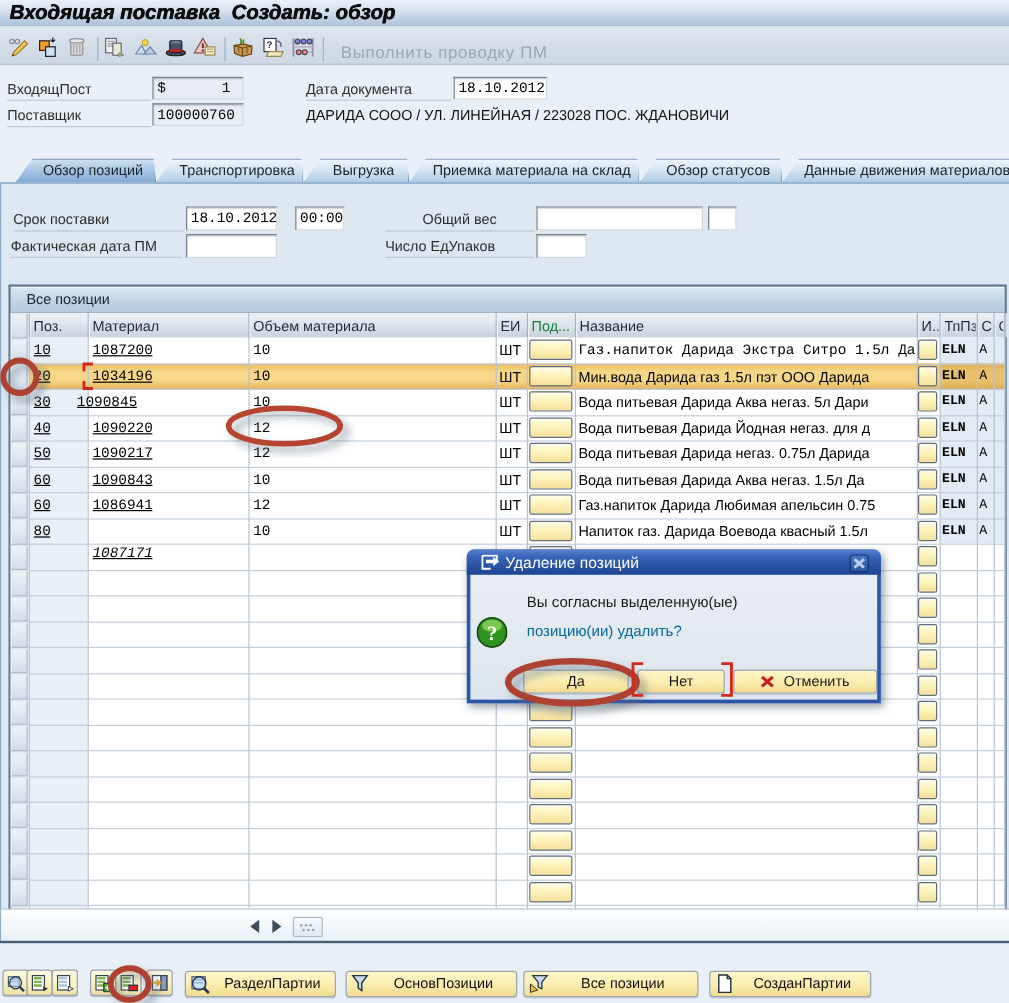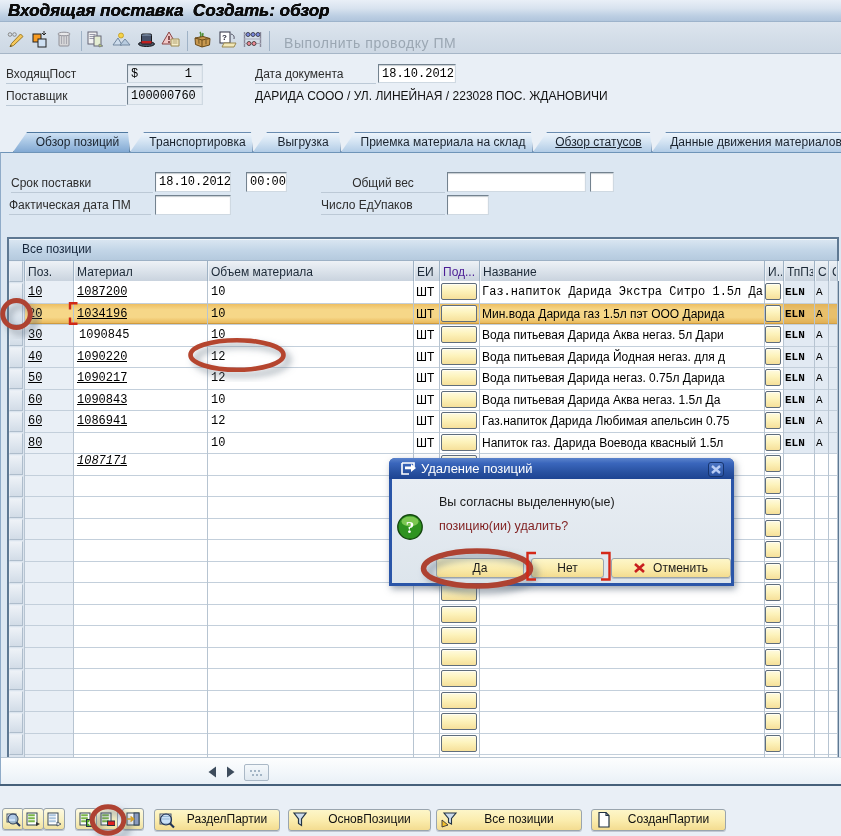--- a/index.html
+++ b/index.html
@@ -95,41 +95,41 @@
 <div class="inp ro ab mono" style="left:127px;top:64px;width:76px;height:19px;">$<span style="float:right;margin-right:7px;">1</span></div>
 <div class="lbl ab" style="left:255px;top:66px;width:121px;">Дата документа</div>
 <div class="inp ab mono" style="left:378px;top:64px;width:78px;height:19px;">18.10.2012</div>
 <div class="lbl ab" style="left:6px;top:88px;width:120px;">Поставщик</div>
 <div class="inp ro ab mono" style="left:127px;top:86px;width:76px;height:19px;">100000760</div>
 <div class="ab" style="left:255px;top:89px;font-size:12px;color:#111;">ДАРИДА СООО / УЛ. ЛИНЕЙНАЯ / 223028 ПОС. ЖДАНОВИЧИ</div>
 <div class="tab" style="left:13px;width:117px;"><div class="tabbg" style="background:linear-gradient(180deg,#cfe1f3 0%,#a9c7e5 45%,#82a9d3 100%);clip-path:polygon(14px 0, calc(100% - 2px) 0, 100% 100%, 0 100%);border-color:#4f789f;"></div><span style="position:relative;padding-left:12px;">Обзор позиций</span></div>
 <div class="tab" style="left:130px;width:123px;"><div class="tabbg" style="background:linear-gradient(180deg,#edf4fb 0%,#d4e4f3 45%,#b2cce6 100%);clip-path:polygon(14px 0, calc(100% - 2px) 0, 100% 100%, 0 100%);border-color:#6a8cb0;"></div><span style="position:relative;padding-left:12px;text-align:center;">Транспортировка</span></div>
 <div class="tab" style="left:253px;width:88px;"><div class="tabbg" style="background:linear-gradient(180deg,#edf4fb 0%,#d4e4f3 45%,#b2cce6 100%);clip-path:polygon(14px 0, calc(100% - 2px) 0, 100% 100%, 0 100%);border-color:#6a8cb0;"></div><span style="position:relative;padding-left:12px;">Выгрузка</span></div>
 <div class="tab" style="left:341px;width:192px;"><div class="tabbg" style="background:linear-gradient(180deg,#edf4fb 0%,#d4e4f3 45%,#b2cce6 100%);clip-path:polygon(14px 0, calc(100% - 2px) 0, 100% 100%, 0 100%);border-color:#6a8cb0;"></div><span style="position:relative;padding-left:12px;">Приемка материала на склад</span></div>
-<div class="tab" style="left:533px;width:119px;"><div class="tabbg" style="background:linear-gradient(180deg,#edf4fb 0%,#d4e4f3 45%,#b2cce6 100%);clip-path:polygon(14px 0, calc(100% - 2px) 0, 100% 100%, 0 100%);border-color:#6a8cb0;"></div><span style="position:relative;padding-left:12px;text-decoration:underline;">Обзор статусов</span></div>
+<div class="tab" style="left:533px;width:119px;"><div class="tabbg" style="background:linear-gradient(180deg,#edf4fb 0%,#d4e4f3 45%,#b2cce6 100%);clip-path:polygon(14px 0, calc(100% - 2px) 0, 100% 100%, 0 100%);border-color:#6a8cb0;"></div><span style="position:relative;padding-left:12px;">Обзор статусов</span></div>
 <div class="tab" style="left:652px;width:196px;"><div class="tabbg" style="background:linear-gradient(180deg,#edf4fb 0%,#d4e4f3 45%,#b2cce6 100%);clip-path:polygon(14px 0, calc(100% - 2px) 0, 100% 100%, 0 100%);border-color:#6a8cb0;"></div><span style="position:relative;padding-left:12px;">Данные движения материалов</span></div>
 <div class="ab" style="left:0;top:152px;width:841px;height:633px;background:#dce7f2;border-top:1px solid #6e94b8;box-sizing:border-box;border-left:1px solid #8fabc8;"></div>
 <div class="lbl ab" style="left:11px;top:175px;width:142px;">Срок поставки</div>
 <div class="inp ab mono" style="left:155px;top:172px;width:76px;height:20px;">18.10.2012</div>
 <div class="inp ab mono" style="left:246px;top:172px;width:41px;height:20px;">00:00</div>
 <div class="lbl ab" style="left:321px;top:175px;width:124px;text-align:center;">Общий вес</div>
 <div class="inp ab mono" style="left:447px;top:172px;width:139px;height:20px;"></div>
 <div class="inp ab mono" style="left:590px;top:172px;width:24px;height:20px;"></div>
 <div class="lbl ab" style="left:9px;top:197px;width:142px;">Фактическая дата ПМ</div>
 <div class="inp ab mono" style="left:155px;top:195px;width:76px;height:20px;"></div>
 <div class="lbl ab" style="left:321px;top:197px;width:124px;">Число ЕдУпаков</div>
 <div class="inp ab mono" style="left:447px;top:195px;width:42px;height:20px;"></div>
 <div class="ab" style="left:7px;top:237px;width:832px;height:547px;border:2px solid #5e7892;box-sizing:border-box;background:#fff;"></div>
 <div class="ab" style="left:9px;top:239px;width:828px;height:21px;background:linear-gradient(180deg,#dbe7f2 0%,#c2d5e7 55%,#b5cade 100%);border-bottom:1px solid #9db1c5;font-size:12px;color:#15253a;line-height:21px;box-shadow:inset 0 1px 0 #f2f7fb;"><span style="padding-left:13px;">Все позиции</span></div>
 <div class="ab" style="left:9px;top:261px;width:828px;height:20px;background:linear-gradient(180deg,#eef2f6 0%,#dde4ec 45%,#c9d3de 100%);border-bottom:1px solid #8fa2b5;"></div>
 <div class="cell" style="left:28px;top:262px;width:44px;height:19px;color:#1d2a38;">Поз.</div>
 <div class="cell" style="left:77px;top:262px;width:129px;height:19px;color:#1d2a38;">Материал</div>
 <div class="cell" style="left:211px;top:262px;width:201px;height:19px;color:#1d2a38;">Объем материала</div>
 <div class="cell" style="left:417px;top:262px;width:21px;height:19px;color:#1d2a38;">ЕИ</div>
-<div class="cell" style="left:443px;top:262px;width:35px;height:19px;color:#4c1d95;">Под...</div>
+<div class="cell" style="left:443px;top:262px;width:35px;height:19px;color:#15803d;">Под...</div>
 <div class="cell" style="left:483px;top:262px;width:280px;height:19px;color:#1d2a38;">Название</div>
 <div class="cell" style="left:768px;top:262px;width:14px;height:19px;color:#1d2a38;">И..</div>
 <div class="cell" style="left:787px;top:262px;width:26px;height:19px;color:#1d2a38;">ТпПз</div>
 <div class="cell" style="left:818px;top:262px;width:9px;height:19px;color:#1d2a38;">С</div>
 <div class="cell" style="left:832px;top:262px;width:4px;height:19px;color:#1d2a38;">С</div>
 <div class="ab" style="left:24px;top:261px;width:1px;height:20px;background:#9fb2c4;"></div>
 <div class="ab" style="left:25px;top:261px;width:1px;height:20px;background:#edf2f7;"></div>
 <div class="ab" style="left:73px;top:261px;width:1px;height:20px;background:#9fb2c4;"></div>
 <div class="ab" style="left:74px;top:261px;width:1px;height:20px;background:#edf2f7;"></div>
 <div class="ab" style="left:207px;top:261px;width:1px;height:20px;background:#9fb2c4;"></div>
@@ -220,21 +220,21 @@
 <div class="cell mono" style="left:785px;top:282.0px;font-weight:bold;font-size:11px;">ELN</div>
 <div class="cell mono" style="left:816px;top:282.0px;font-size:11px;">А</div>
 <div class="cell mono" style="left:28px;top:303.5px;text-decoration:underline;">20</div>
 <div class="cell mono" style="left:77px;top:303.5px;text-decoration:underline;">1034196</div>
 <div class="cell mono" style="left:211px;top:303.5px;">10</div>
 <div class="cell" style="left:416px;top:303.5px;">ШТ</div>
 <div class="cell" style="left:482px;top:303.5px;width:281px;">Мин.вода Дарида газ 1.5л пэт ООО Дарида</div>
 <div class="cell mono" style="left:785px;top:303.5px;font-weight:bold;font-size:11px;">ELN</div>
 <div class="cell mono" style="left:816px;top:303.5px;font-size:11px;">А</div>
 <div class="cell mono" style="left:28px;top:325.0px;text-decoration:underline;">30</div>
-<div class="cell mono" style="left:79px;top:325.0px;">1090845</div>
+<div class="cell mono" style="left:64px;top:325.0px;text-decoration:underline;">1090845</div>
 <div class="cell mono" style="left:211px;top:325.0px;">10</div>
 <div class="cell" style="left:416px;top:325.0px;">ШТ</div>
 <div class="cell" style="left:482px;top:325.0px;width:281px;">Вода питьевая Дарида Аква негаз. 5л Дари</div>
 <div class="cell mono" style="left:785px;top:325.0px;font-weight:bold;font-size:11px;">ELN</div>
 <div class="cell mono" style="left:816px;top:325.0px;font-size:11px;">А</div>
 <div class="cell mono" style="left:28px;top:346.5px;text-decoration:underline;">40</div>
 <div class="cell mono" style="left:77px;top:346.5px;text-decoration:underline;">1090220</div>
 <div class="cell mono" style="left:211px;top:346.5px;">12</div>
 <div class="cell" style="left:416px;top:346.5px;">ШТ</div>
 <div class="cell" style="left:482px;top:346.5px;width:281px;">Вода питьевая Дарида Йодная негаз. для д</div>
@@ -340,21 +340,21 @@
 <svg class="ab" style="left:711px;top:465px" width="10" height="9" viewBox="0 0 10 9">
     <path d="M1 1 L9 8 M9 1 L1 8" stroke="#b8ccf4" stroke-width="2.4"></path>
   </svg>
 <div class="ab" style="left:392px;top:479px;width:339px;height:104px;background:linear-gradient(180deg,#e8edf3 0%,#dde5ec 100%);"></div>
 <svg class="ab" style="left:397px;top:514px" width="26" height="26" viewBox="0 0 26 26">
     <circle cx="13" cy="13" r="12.2" fill="#2f9320" stroke="#14470e" stroke-width="1.4"></circle>
     <ellipse cx="13" cy="7.5" rx="8.5" ry="5" fill="#8ed45e" opacity=".8"></ellipse>
     <text x="13" y="19" font-size="17" font-weight="bold" text-anchor="middle" fill="#fff" font-family="Liberation Serif,serif">?</text>
   </svg>
 <div class="ab" style="left:439px;top:495px;font-size:12.5px;color:#1a1a1a;">Вы согласны выделенную(ые)</div>
-<div class="ab" style="left:439px;top:519px;font-size:12.5px;color:#7f1d1d;">позицию(ии) удалить?</div>
+<div class="ab" style="left:439px;top:519px;font-size:12.5px;color:#0369a1;">позицию(ии) удалить?</div>
 <div class="btn" style="left:436px;top:558px;width:88px;height:20px;line-height:19px;">Да</div>
 <div class="btn" style="left:531px;top:558px;width:73px;height:20px;line-height:19px;">Нет</div>
 <div class="btn" style="left:611px;top:558px;width:120px;height:20px;line-height:19px;"><svg width="11" height="10" viewBox="0 0 11 10" style="margin-right:8px;vertical-align:-1px;">
       <path d="M1 1 L10 9 M10 1 L1 9" stroke="#c81e1e" stroke-width="2.6"></path>
     </svg>Отменить</div>
 <div class="ab" style="left:2px;top:808px;width:22px;height:22px;box-sizing:border-box;border:1px solid #97a2ac;border-radius:3px;background:linear-gradient(180deg,#fdfae2 0%,#f8f0c0 55%,#efe0a0 100%);box-shadow:0 1px 0 rgba(120,130,145,.4);"></div>
 <svg class="ab" style="left:5px;top:811px" width="16" height="16" viewBox="0 0 16 16">
     <rect x="2" y="3" width="9" height="8" fill="#fff" stroke="#456"></rect>
     <path d="M3 5 h7 M3 7 h7" stroke="#89b" stroke-width="1"></path>
     <circle cx="8" cy="8" r="5" fill="rgba(160,200,240,.55)" stroke="#235"></circle>

